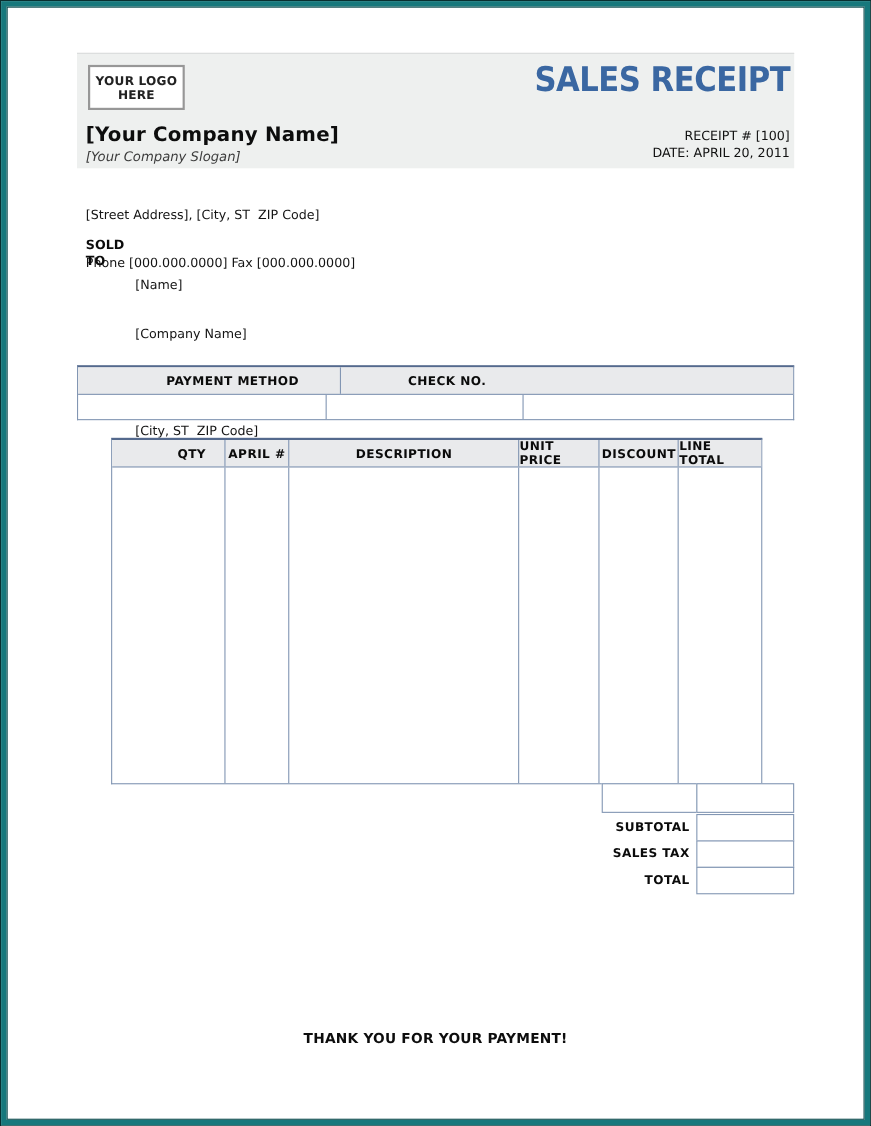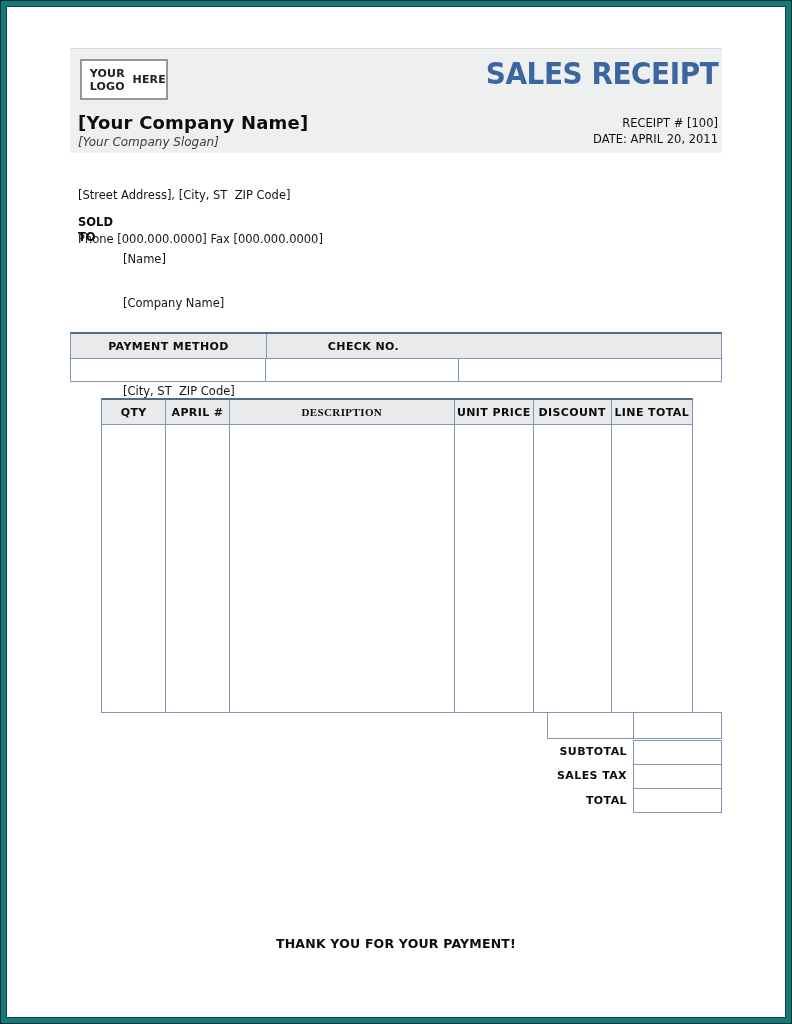--- a/index.html
+++ b/index.html
@@ -13,21 +13,21 @@
   .frame-outer { position:absolute; inset:0; border:1px solid #092f30; pointer-events:none; z-index:20; }
   .frame-teal  { position:absolute; inset:1px; border:5px solid #17787c; pointer-events:none; z-index:20; }
   .frame-inner { position:absolute; inset:6px; border:1px solid #0c4a4d; pointer-events:none; z-index:20; }
 
   
   .band { position:absolute; left:70px; top:48px; width:652px; height:105px;
           background:#eef0ef; border-top:1px solid #dadcdc; }
 
   .logo { position:absolute; left:80px; top:59px; width:88px; height:41px;
           background:#fff; border:2px solid #979797;
-          display:flex; flex-direction:row; align-items:center; justify-content:center;
+          display:flex; flex-direction:column; align-items:center; justify-content:center;
           font-weight:bold; font-size:11px; line-height:13px; letter-spacing:0.2px;
           color:#222; text-align:center; z-index:2; }
 
   .title { position:absolute; right:74px; top:55px; font-size:31px; line-height:36px;
            font-weight:bold; color:#3a67a2; letter-spacing:-0.5px; white-space:nowrap;
            transform:scaleX(0.9); transform-origin:100% 50%; z-index:2; }
 
   .cname  { position:absolute; left:78px; top:112px; font-size:18px; font-weight:bold;
             color:#0d0d0d; letter-spacing:0.2px; z-index:2; }
   .cslogan{ position:absolute; left:78px; top:135px; font-size:12px; font-style:italic;
@@ -42,32 +42,32 @@
   .soldto-label { position:absolute; left:78px; top:215px; font-size:11.5px; line-height:14.5px;
                   font-weight:bold; color:#0b0b0b; }
   .soldto-vals  { position:absolute; left:123px; top:223px; font-size:11.5px; line-height:14.6px;
                   color:#141414; white-space:pre-wrap; }
 
   
   .ptable { position:absolute; left:70px; top:332px; width:652px;
             border:1px solid #8296b3; border-top:2px solid #54698d; background:#fff; }
   .itable { position:absolute; left:70px; top:398px; width:592px;
             border:1px solid #8296b3; border-top:2px solid #54698d; background:#fff;margin-left:31px; }
-  .trow { display:flex; }
+  .trow { display:flex;padding-left:43px; }
   .trow.head { background:#e9eaec; border-bottom:1px solid #8296b3; height:25px; }
   .ptable .trow.body { height:22px; }
   .itable .trow.body { height:287px; }
   .tcell { border-right:1px solid #8296b3; display:flex; align-items:center; justify-content:center;
            overflow:hidden; }
   .tcell:last-child { border-right:none; }
   .trow.head .tcell { font-size:11px; font-weight:bold; letter-spacing:0.4px; color:#0b0b0b; }
   .trow.body .tcell { font-size:11.5px; color:#141414; align-items:flex-start; padding-top:2px; }
 
   .pc0 { width:196px; } .pc1 { width:193px; } .pc2 { width:263px; }
-  .ic0 { width:71px; } .ic1 { width:70px; } .ic2 { width:249px;font-family:Liberation Serif, serif; }
+  .ic0 { width:71px; } .ic1 { width:70px; } .ic2 { width:249px; }
   .ic3 { width:87px; } .ic4 { width:86px; } .ic5 { width:89px; }
 
   
   .tot-label { position:absolute; text-align:right; font-weight:bold; font-size:11px;
                letter-spacing:0.4px; color:#0b0b0b; }
   .tot-cell  { position:absolute; border:1px solid #8296b3; background:#fff;
                font-size:11.5px; color:#141414; text-align:right; padding:2px 4px; }
 
   .lbl-tdisc { left:240px; width:300px; top:713px; height:25px; line-height:25px; }
   .cell-tdisc-a { left:547px; top:712px; width:87px; height:27px; }

